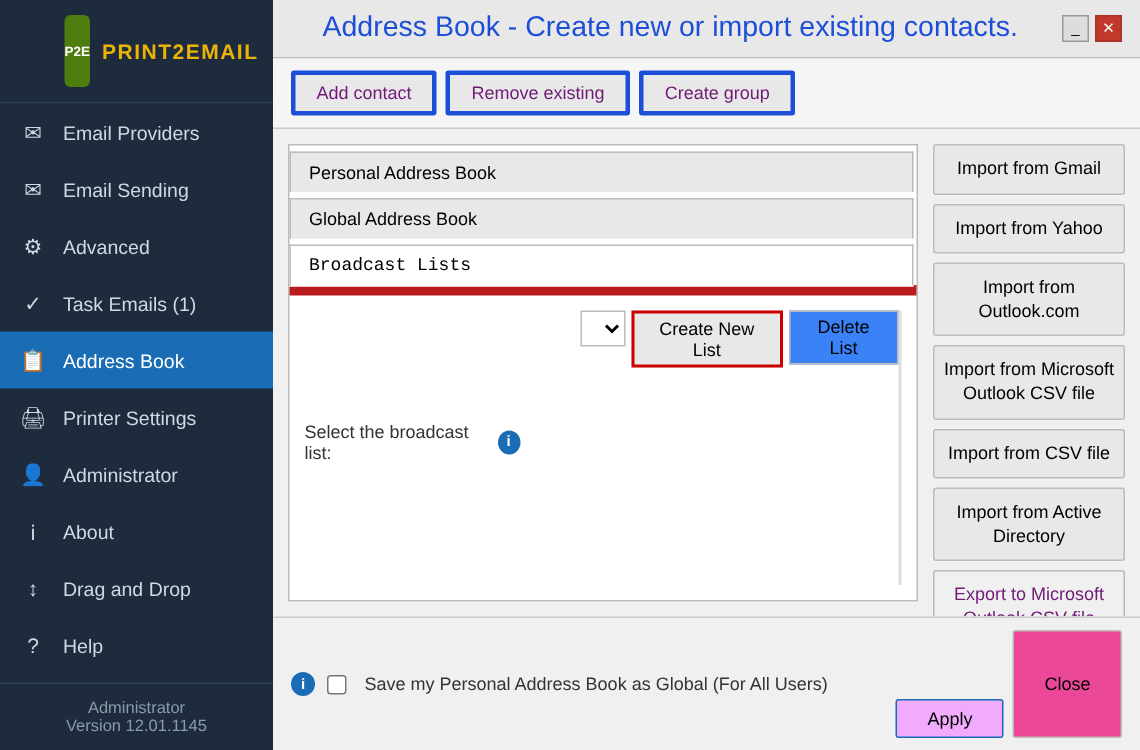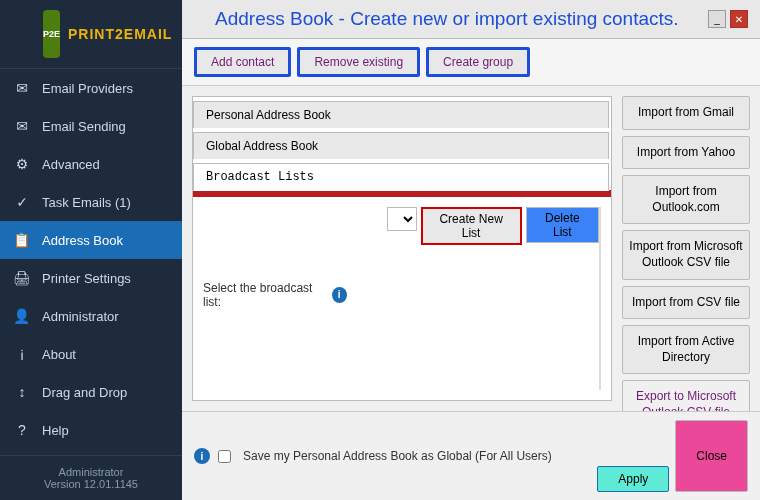--- a/index.html
+++ b/index.html
@@ -279,21 +279,21 @@
     .footer-btn {
       padding: 5px 20px;
       border: 1px solid #bbb;
       background: #ec4899;
       cursor: pointer;
       font-size: 12px;
       border-radius: 2px;
       min-width: 70px;
       text-align: center;
     }
-    .footer-btn.primary { background: #5eead4; border-color: #1a6db5; margin-top: 46px; }
+    .footer-btn.primary { background: #f0abfc; border-color: #1a6db5; margin-top: 46px; }
   </style>
 </head>
 <body>
 
 <div class="sidebar">
   <div class="sidebar-logo">
     <div class="logo-icon">
       <span style="font-size:9px; font-weight:bold;">P2E</span>
     </div>
     <span class="logo-text">PRINT2EMAIL</span>

